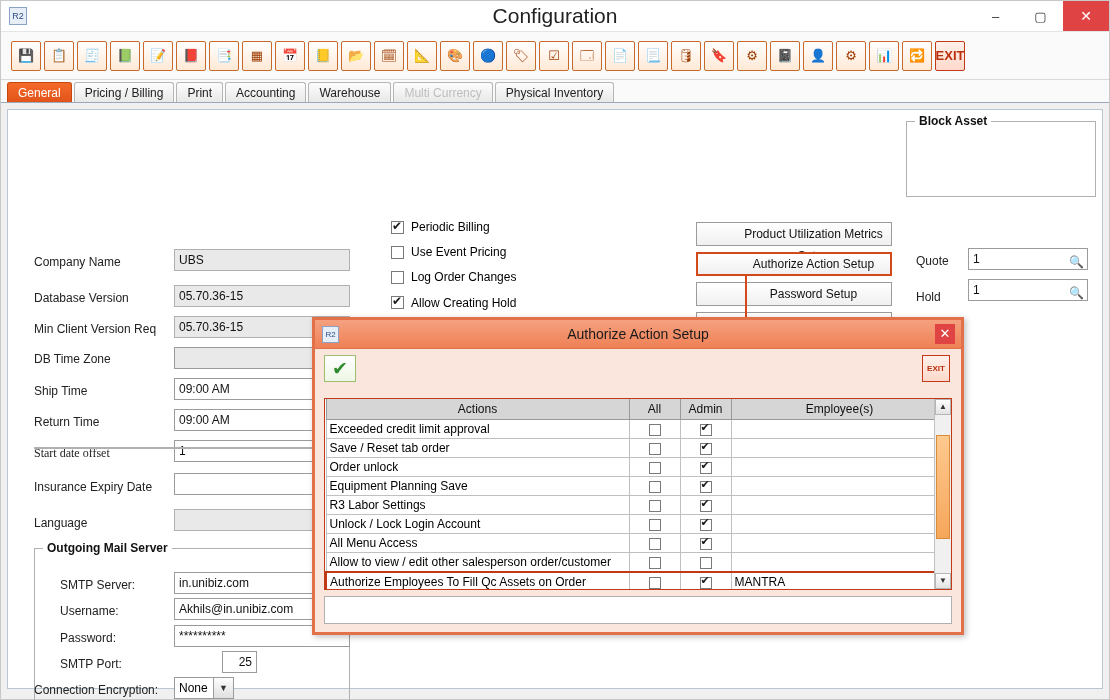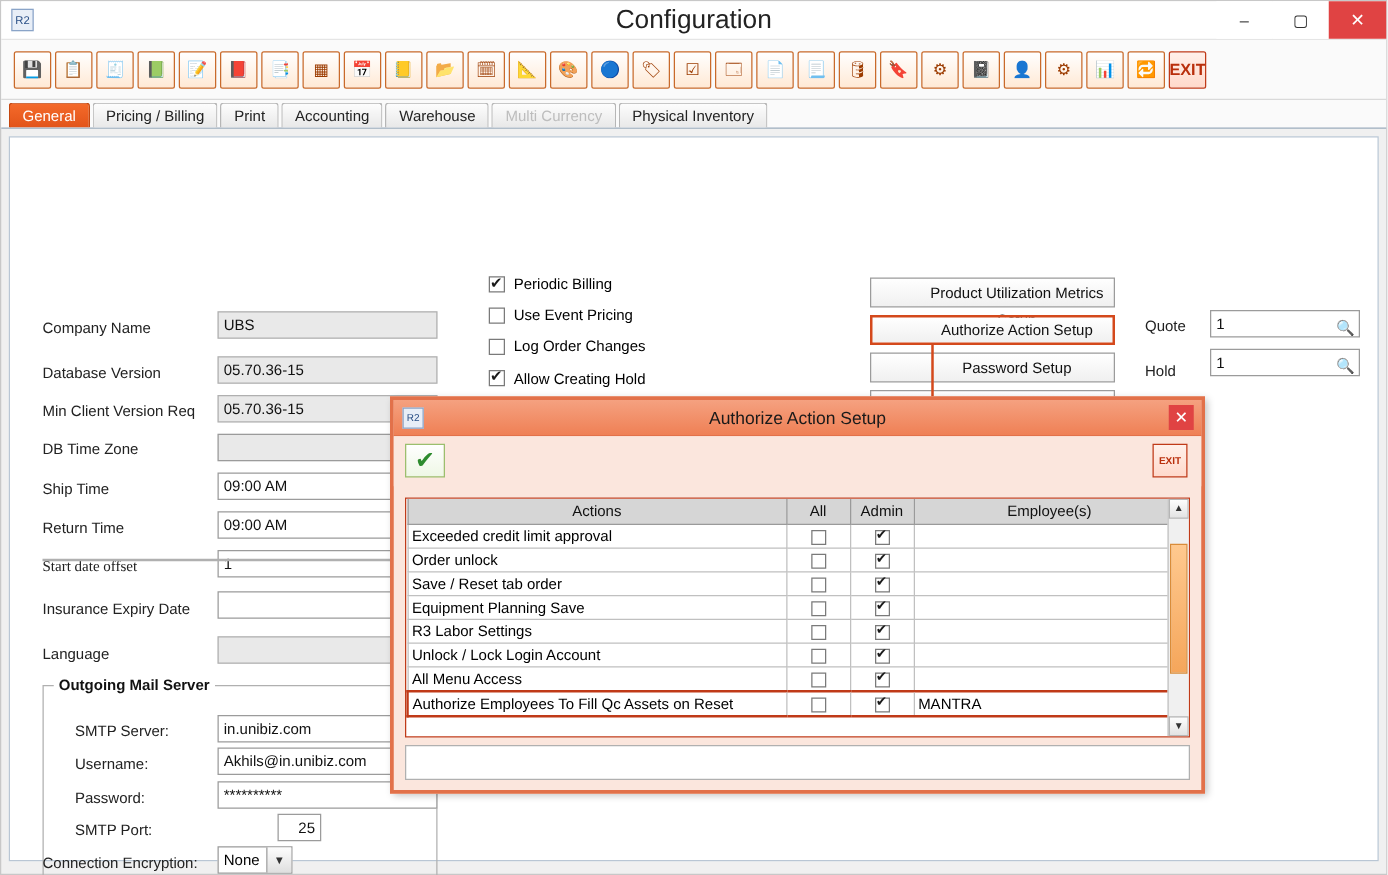--- a/index.html
+++ b/index.html
@@ -676,20 +676,23 @@
         <div class="sq-btn" style="left: 688px; top: 262px; width: 196px;">Misc Types</div>
         <div class="sq-btn" style="left: 688px; top: 292px; width: 196px;">Custom Order Statuses</div>
       </div>
 
     <div class="connector" style="left:737px; top:166px; width:0px; height:132px;">
       <div class="head"></div>
     </div>
 
     <div class="chev-down" style="left:995px; top:142px;">v</div>
 
+    <div class="group" style="left:898px; top:11px; width:190px; height:76px;">
+      <div class="legend">Block Asset</div>
+    </div>
     <div class="form-label" style="left:908px; top:144px;">Quote</div>
     <div class="txt" style="left:960px; top:138px; width:120px;">1<span class="srch-icon">🔍</span>
     </div>
     <div class="form-label" style="left:908px; top:180px;">Hold</div>
     <div class="txt" style="left:960px; top:169px; width:120px;">1<span class="srch-icon">🔍</span>
     </div>
 
   </div>
 
   <div class="modal">
@@ -713,27 +716,27 @@
           </tr>
         </thead>
         <tbody id="gridbody">
             <tr class="">
               <td>Exceeded credit limit approval</td>
               <td class="center"><span class="gchk"></span></td>
               <td class="center"><span class="gchk on"></span></td>
               <td></td>
             </tr>
             <tr class="">
-              <td>Order unlock</td>
+              <td>Save / Reset tab order</td>
               <td class="center"><span class="gchk"></span></td>
               <td class="center"><span class="gchk on"></span></td>
               <td></td>
             </tr>
             <tr class="">
-              <td>Save / Reset tab order</td>
+              <td>Order unlock</td>
               <td class="center"><span class="gchk"></span></td>
               <td class="center"><span class="gchk on"></span></td>
               <td></td>
             </tr>
             <tr class="">
               <td>Equipment Planning Save</td>
               <td class="center"><span class="gchk"></span></td>
               <td class="center"><span class="gchk on"></span></td>
               <td></td>
             </tr>
@@ -748,22 +751,28 @@
               <td class="center"><span class="gchk"></span></td>
               <td class="center"><span class="gchk on"></span></td>
               <td></td>
             </tr>
             <tr class="">
               <td>All Menu Access</td>
               <td class="center"><span class="gchk"></span></td>
               <td class="center"><span class="gchk on"></span></td>
               <td></td>
             </tr>
+            <tr class="">
+              <td>Allow to view / edit other salesperson order/customer</td>
+              <td class="center"><span class="gchk"></span></td>
+              <td class="center"><span class="gchk"></span></td>
+              <td></td>
+            </tr>
             <tr class="selected">
-              <td>Authorize Employees To Fill Qc Assets on Reset</td>
+              <td>Authorize Employees To Fill Qc Assets on Order</td>
               <td class="center"><span class="gchk"></span></td>
               <td class="center"><span class="gchk on"></span></td>
               <td>MANTRA</td>
             </tr>
           </tbody>
       </table>
       <div class="vscroll">
         <div class="vs-btn">▲</div>
         <div class="vs-thumb"></div>
         <div class="vs-btn vs-down">▼</div>

